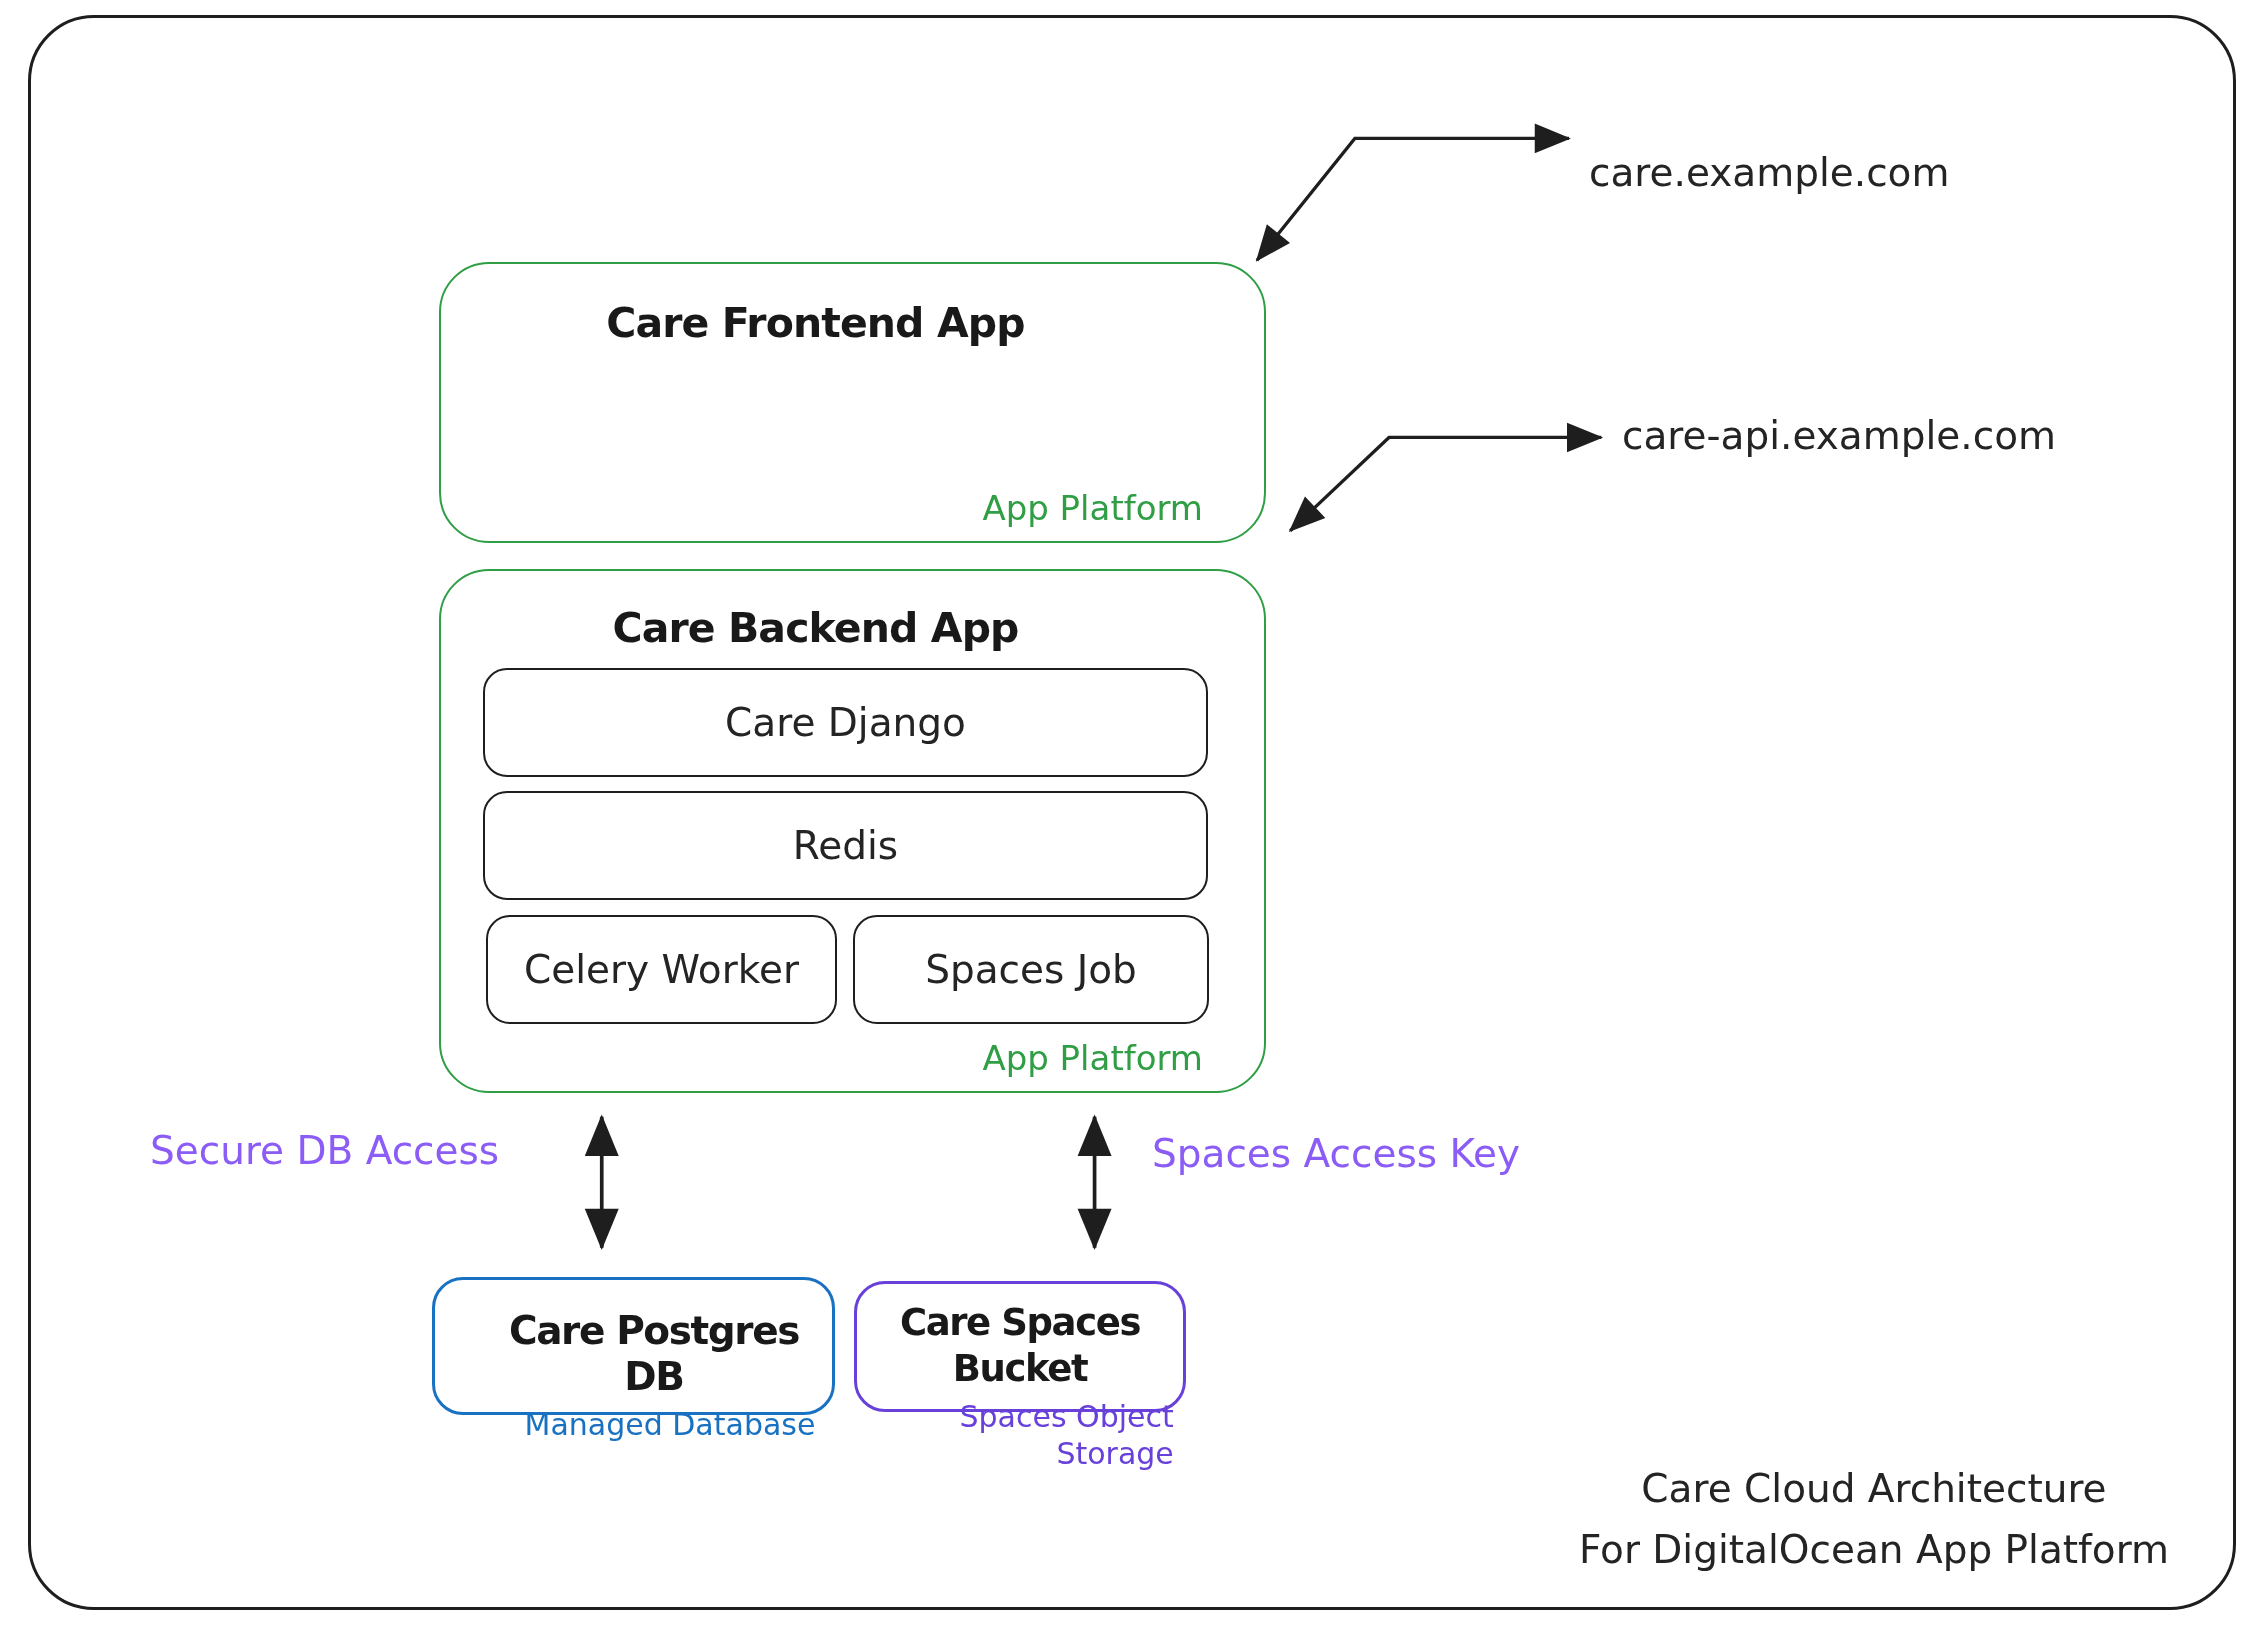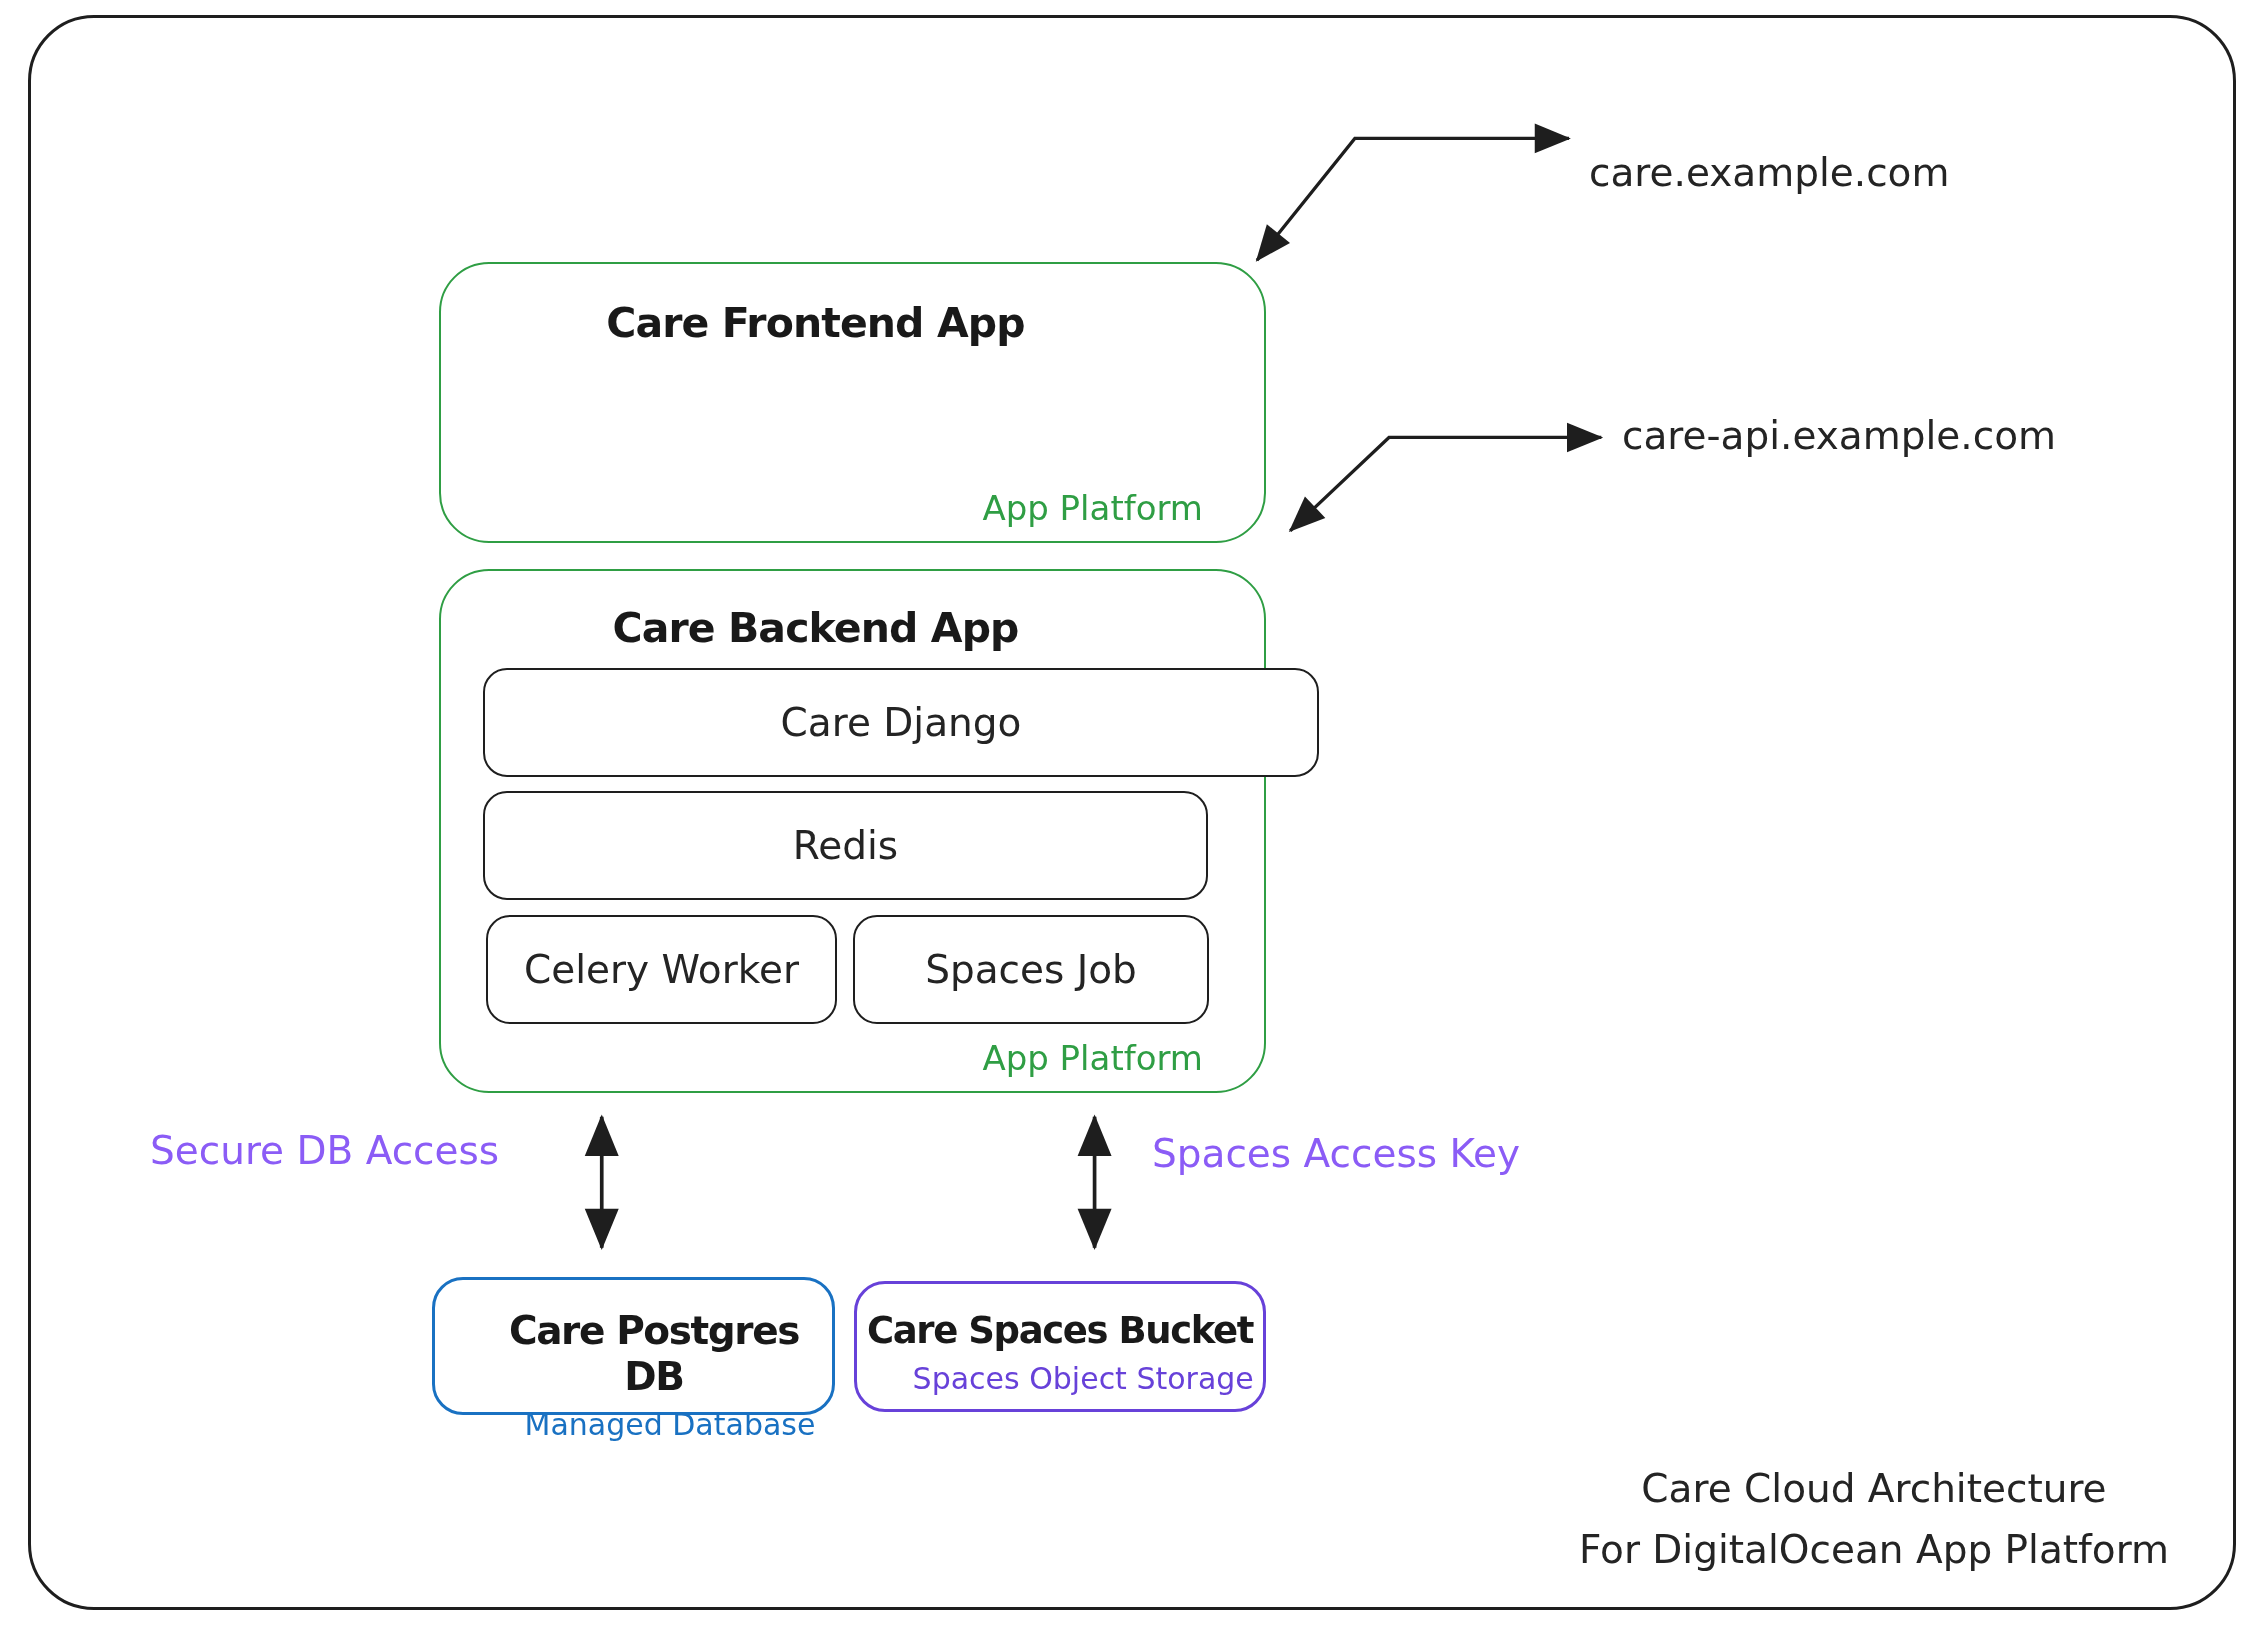--- a/index.html
+++ b/index.html
@@ -41,21 +41,21 @@
     position:absolute;right:61px;bottom:13px;
     font-size:34px;color:var(--green);
   }
 
   .node{
     position:absolute;border:2.8px solid var(--ink);border-radius:24px;background:#fff;
     display:flex;align-items:center;justify-content:center;
     font-size:39px;color:#242424;
   }
   .node.fe{left:56px;top:100px;width:713px;height:116px;}
-  .node.django{left:42px;top:97px;width:836px;height:109px;}
+  .node.django{left:42px;top:97px;width:725px;height:109px;}
   .node.redis{left:42px;top:220px;width:725px;height:109px;}
   .node.worker{left:45px;top:344px;width:351px;height:109px;}
   .node.job{left:412px;top:344px;width:356px;height:109px;}
 
   
   .domain-label{position:absolute;font-size:39px;color:#242424;white-space:nowrap;}
   .domain-label.care{left:1589px;top:114px;margin-top:36px;}
   .domain-label.care-api{left:1622px;top:413px;}
 
   
@@ -66,22 +66,22 @@
   
   .store{
     position:absolute;background:#fff;border-radius:31px;
     display:flex;flex-direction:column;
   }
   .store.postgres{
     left:432px;top:1277px;width:403px;height:138px;
     border:3.7px solid var(--blue);padding-top:28px;padding-left:41px;
   }
   .store.bucket{
-    left:854px;top:1281px;width:412px;height:131px;
-    border:3.7px solid var(--violet);padding-top:24px;
+    left:854px;top:1281px;width:332px;height:131px;
+    border:3.7px solid var(--violet);padding-top:16px;
   }
   .store-title{
     text-align:center;font-weight:800;letter-spacing:-1.4px;color:#191919;
     font-size:39px;line-height:46px;
   }
   .store.bucket .store-title{font-size:37px;}
   .store-subtitle{
     text-align:right;font-size:30px;line-height:37px;margin-top:5.5px;
   }
   .store.postgres .store-subtitle{color:var(--blue);padding-right:16.6px;}

